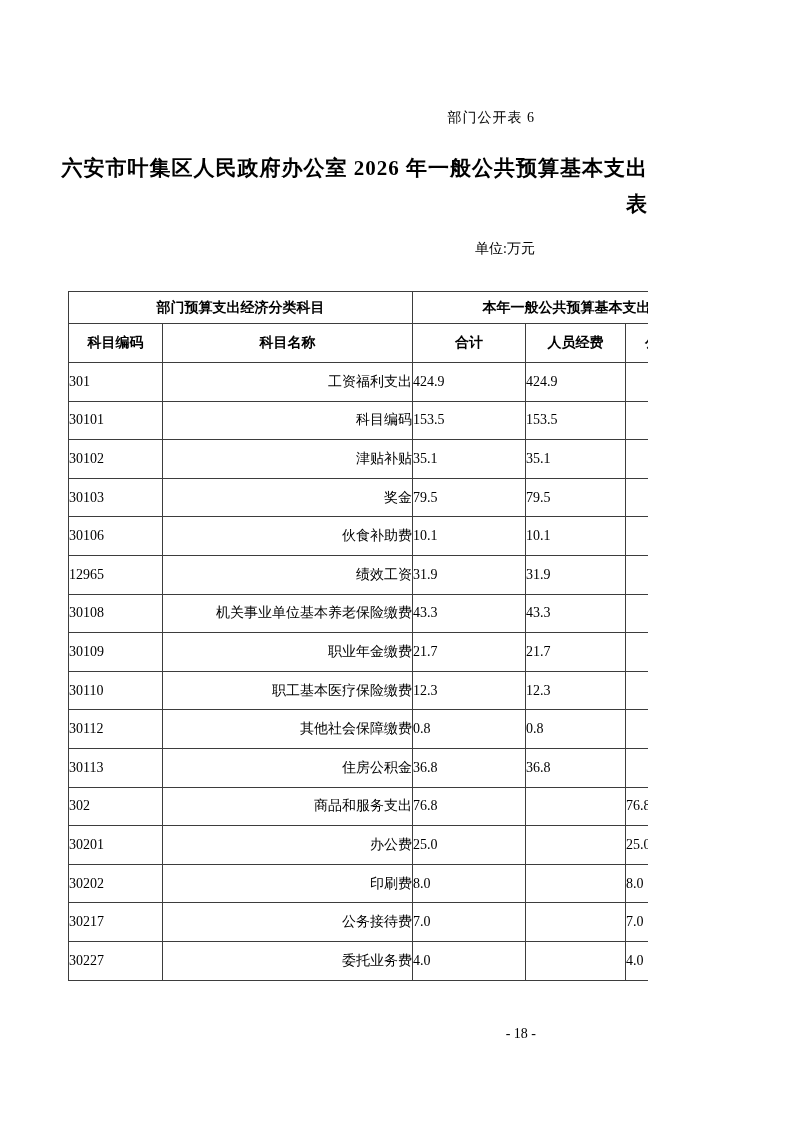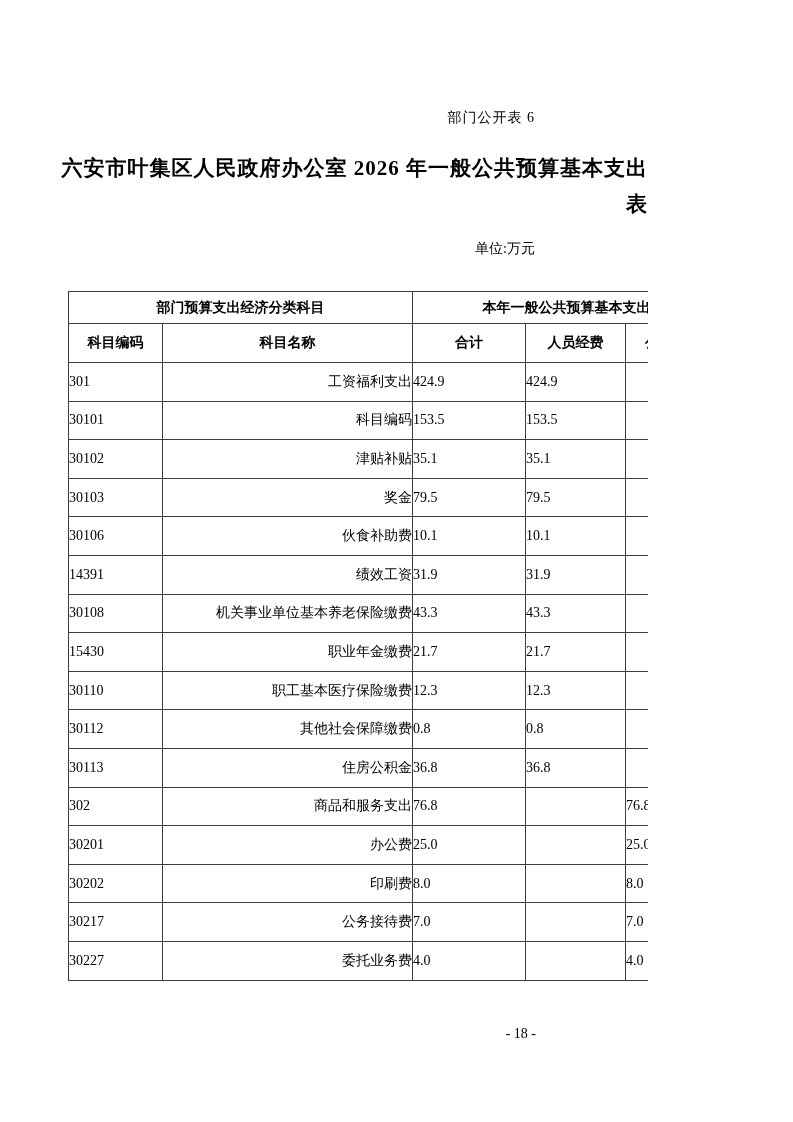--- a/index.html
+++ b/index.html
@@ -144,35 +144,35 @@
           <td class="cell-num"></td>
         </tr>
         <tr>
           <td class="cell-code">30106</td>
           <td class="cell-name">伙食补助费</td>
           <td class="cell-num">10.1</td>
           <td class="cell-num">10.1</td>
           <td class="cell-num"></td>
         </tr>
         <tr>
-          <td class="cell-code">14391</td>
+          <td class="cell-code">12965</td>
           <td class="cell-name">绩效工资</td>
           <td class="cell-num">31.9</td>
           <td class="cell-num">31.9</td>
           <td class="cell-num"></td>
         </tr>
         <tr>
           <td class="cell-code">30108</td>
           <td class="cell-name">机关事业单位基本养老保险缴费</td>
           <td class="cell-num">43.3</td>
           <td class="cell-num">43.3</td>
           <td class="cell-num"></td>
         </tr>
         <tr>
-          <td class="cell-code">15430</td>
+          <td class="cell-code">30109</td>
           <td class="cell-name">职业年金缴费</td>
           <td class="cell-num">21.7</td>
           <td class="cell-num">21.7</td>
           <td class="cell-num"></td>
         </tr>
         <tr>
           <td class="cell-code">30110</td>
           <td class="cell-name">职工基本医疗保险缴费</td>
           <td class="cell-num">12.3</td>
           <td class="cell-num">12.3</td>

